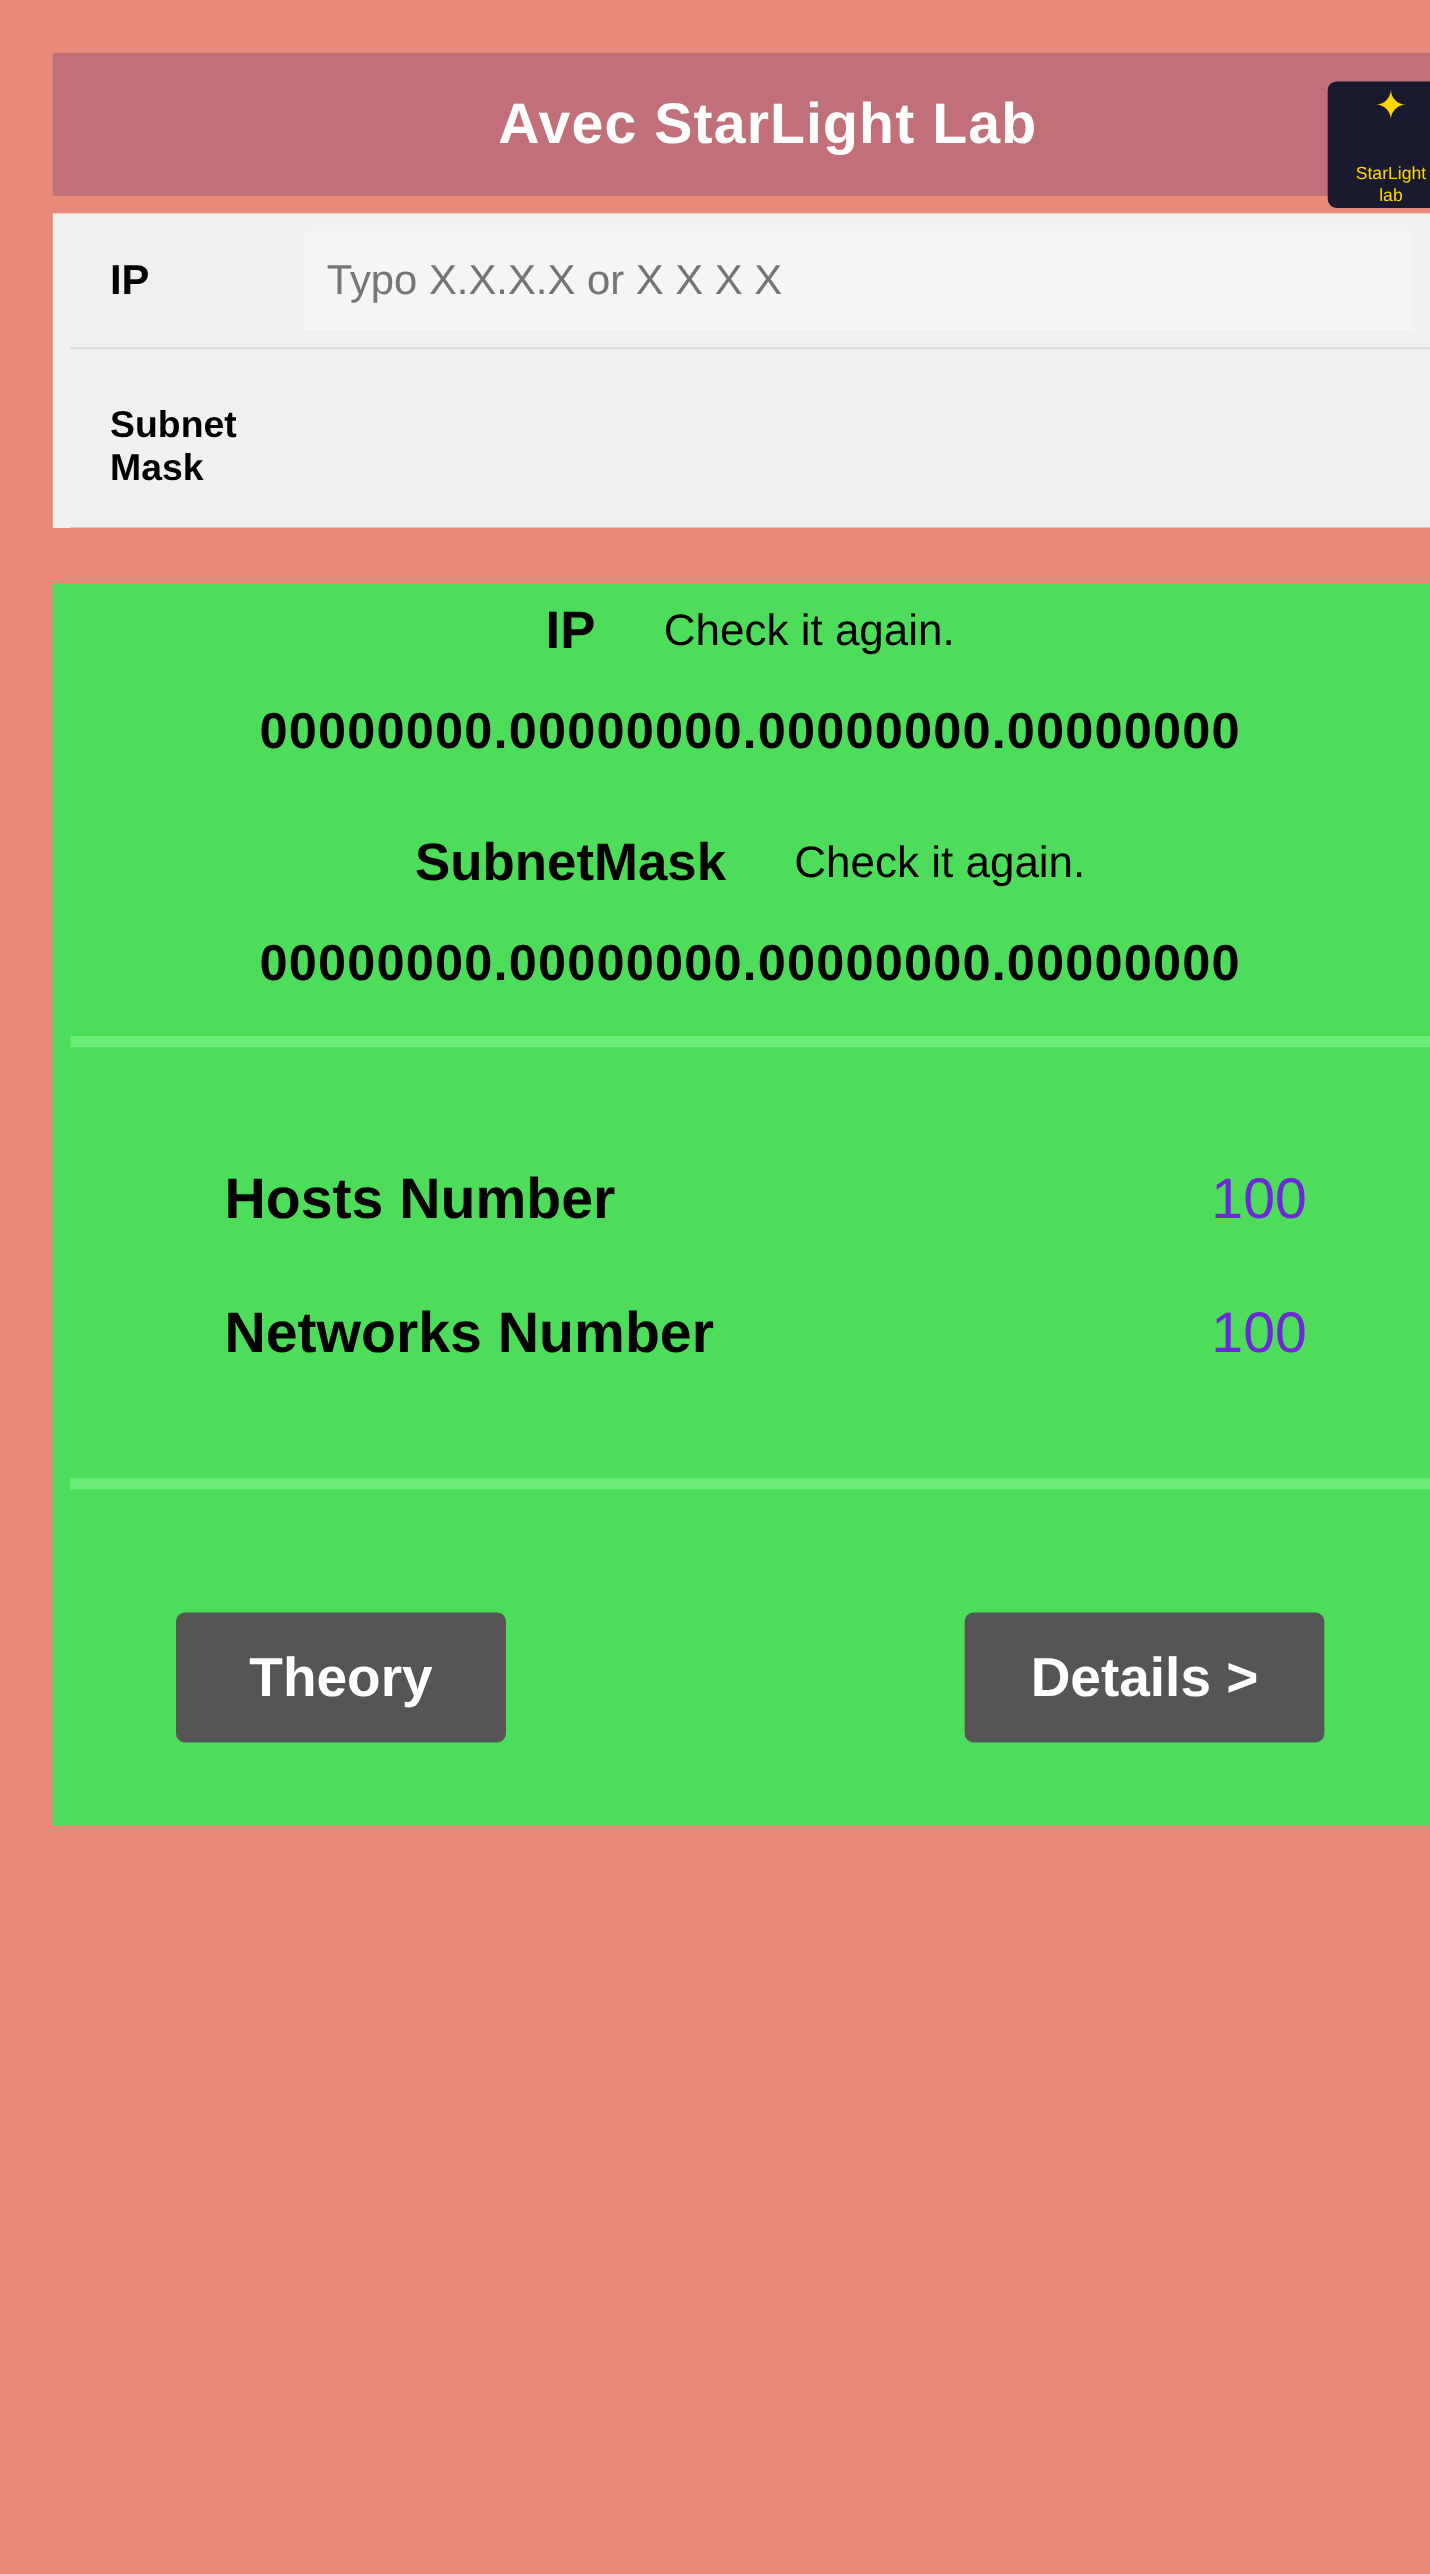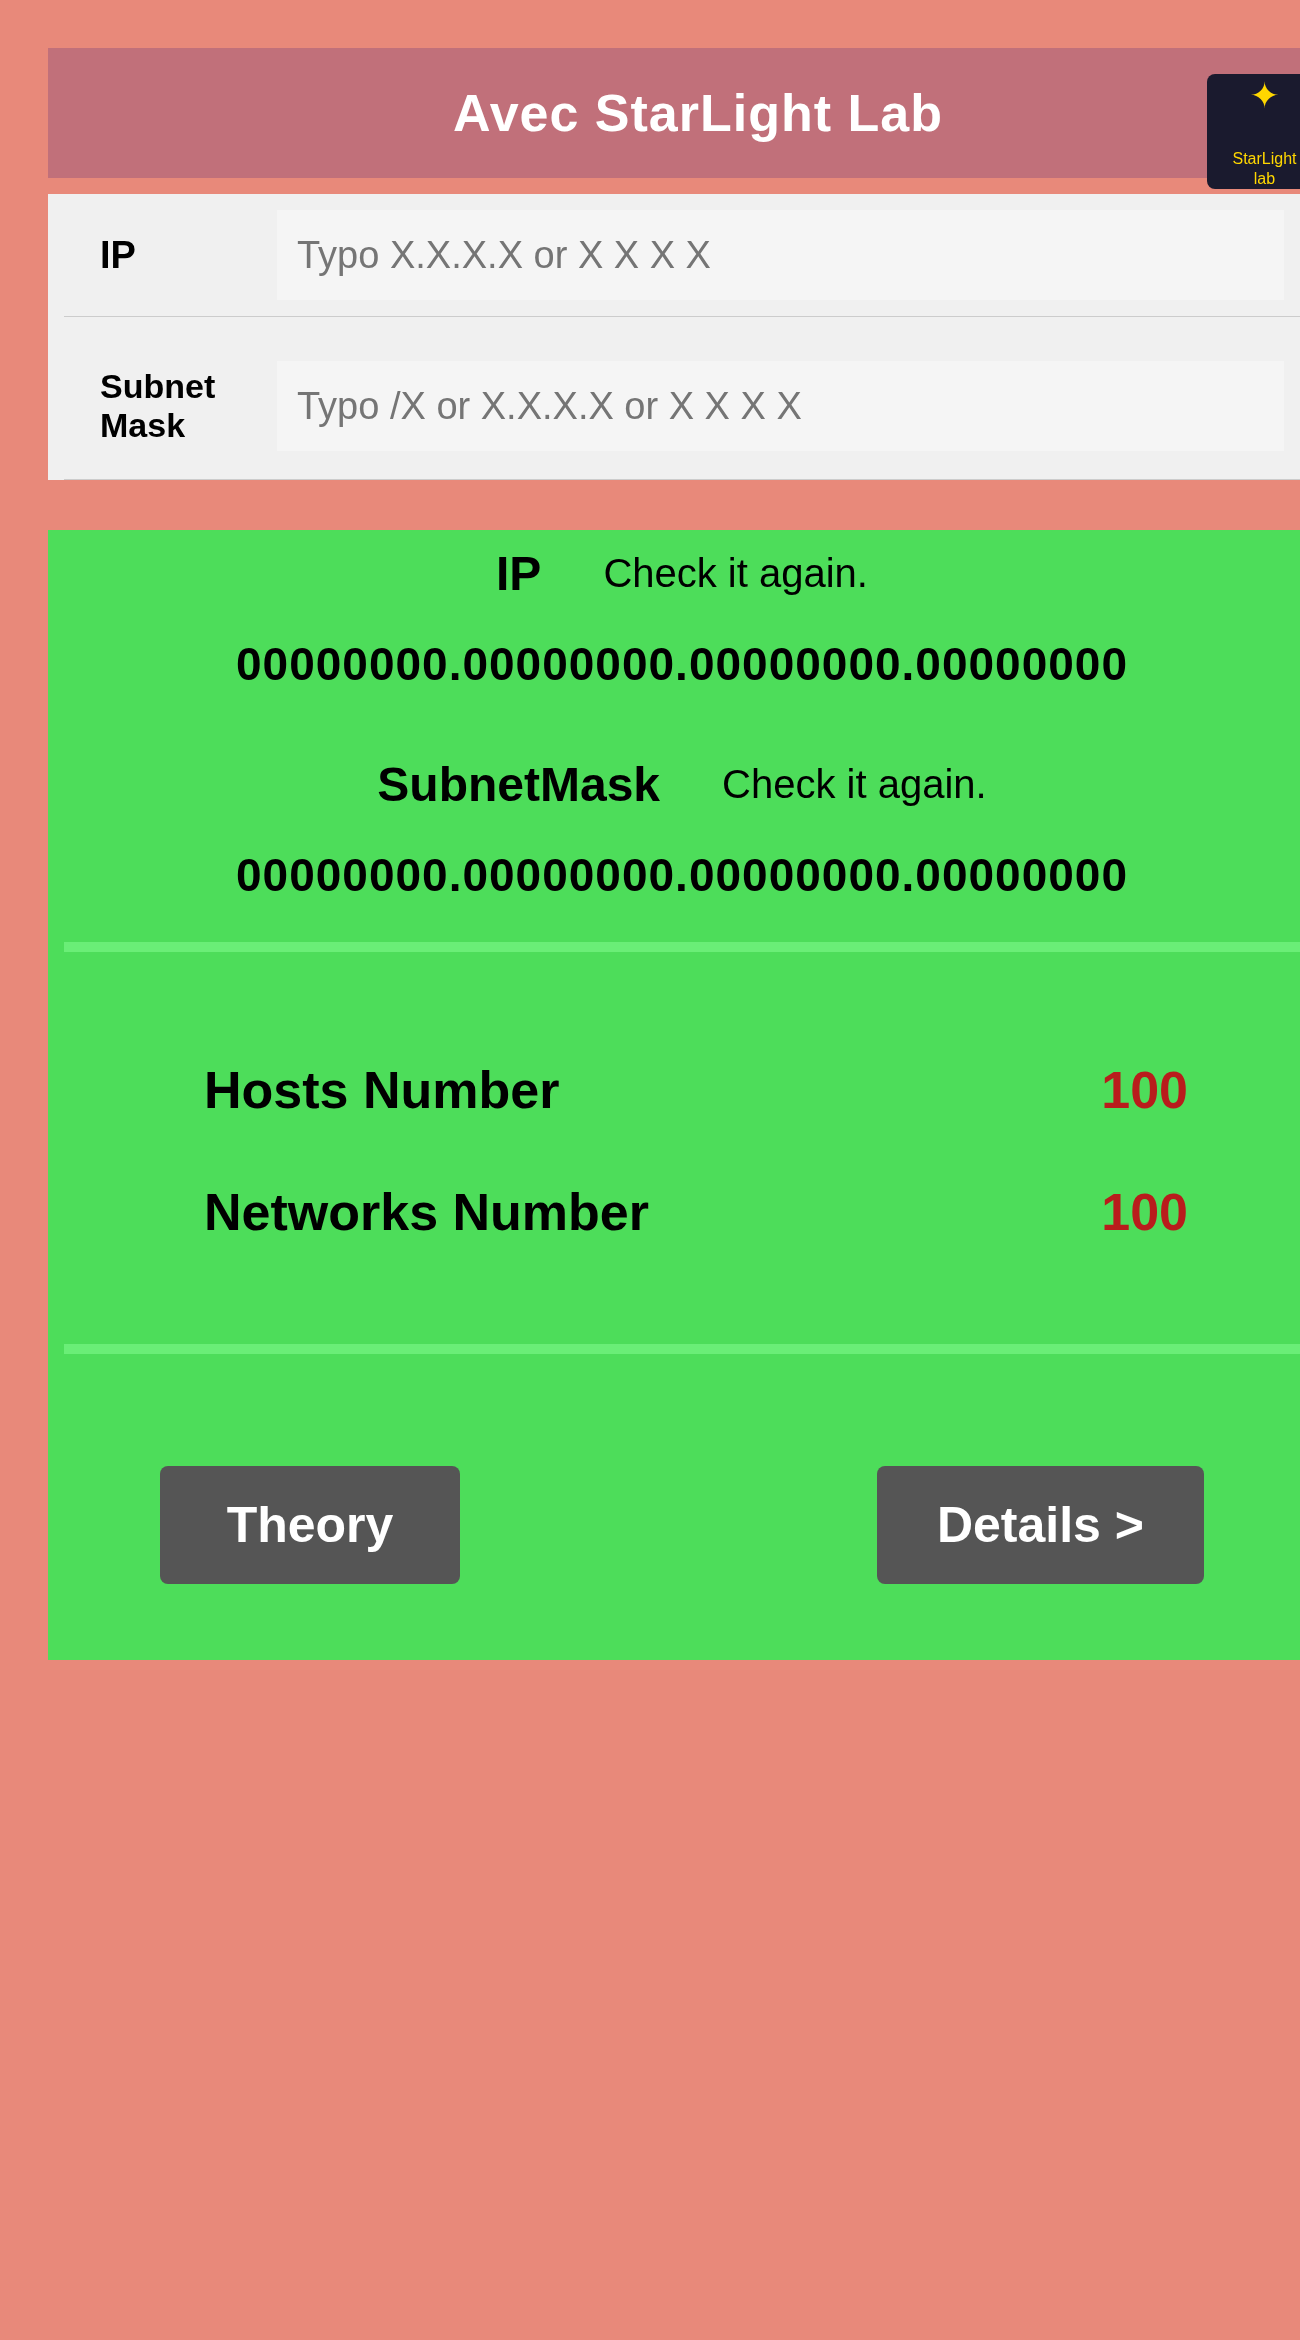--- a/index.html
+++ b/index.html
@@ -139,22 +139,22 @@
     }
 
     .stat-label {
       font-size: 52px;
       font-weight: bold;
       color: #000;
     }
 
     .stat-value {
       font-size: 52px;
-      font-weight: bold;
-      color: #b91c1c;
+      font-weight: normal;
+      color: #6d28d9;
     }
 
     .bottom-divider {
       width: 100%;
       height: 10px;
       background-color: #6aee77;
     }
 
     .button-section {
       background-color: #4ddd5a;
@@ -198,21 +198,20 @@
 </div>
 
 <div class="input-section">
   <div class="input-row">
     <span class="input-label">IP</span>
     <input class="input-field" type="text" placeholder="Typo X.X.X.X or X X X X" style="">
   </div>
   <div class="input-row">
     <span class="input-label" style="white-space: pre-line; font-size:34px;">Subnet
 Mask</span>
-    <input class="input-field" type="text" placeholder="Typo /X or X.X.X.X or X X X X" style="">
   </div>
 </div>
 
 <div class="green-area">
 
   <div class="check-row">
     <span class="check-label">IP</span>
     <span class="check-status">Check it again.</span>
   </div>
 

